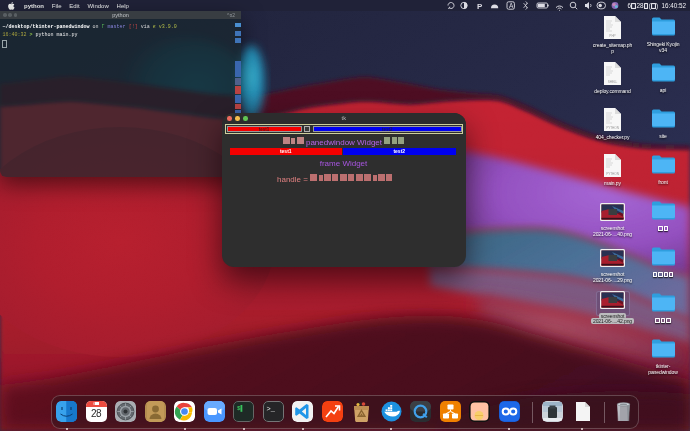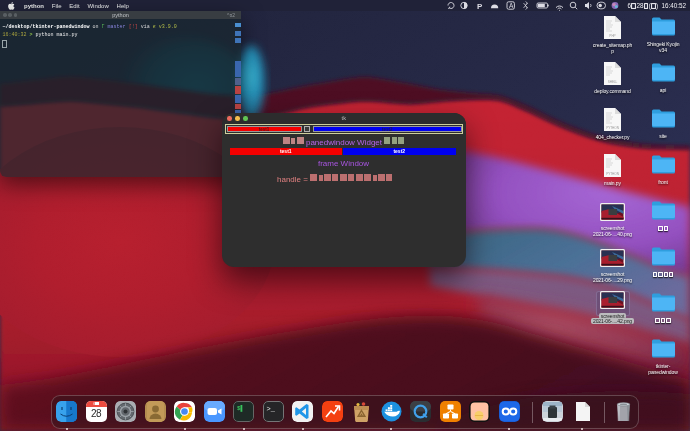--- a/index.html
+++ b/index.html
@@ -184,21 +184,21 @@
   <span class="tl" style="left:21px;background:#61c454"></span>
  </div>
  <div style="position:absolute;left:2.5px;top:11.2px;width:238.5px;height:10.5px;border:1px solid #cfcf9c;background:#2e2e2e">
    <div style="position:absolute;left:1px;top:1px;width:75px;height:6.5px;background:#f50000;border:0.5px solid #999;color:#5c1010;font-size:4.5px;text-align:center;line-height:6.5px;font-weight:bold">test1</div>
    <div style="position:absolute;left:78.5px;top:1px;width:6px;height:6.5px;background:#3a3a3a;border:0.5px solid #b0b0b0"></div>
    <div style="position:absolute;left:87.5px;top:1px;width:148.5px;height:6.5px;background:#0000f0;border:0.5px solid #999;color:#14145a;font-size:4.5px;text-align:center;line-height:6.5px;font-weight:bold">test2</div>
  </div>
  <div style="position:absolute;left:0;top:24.2px;width:243px;text-align:center;color:#b565e8;font-size:8px"><span class="sq" style="width:7px;height:7.5px;background:#cf8d8d;opacity:.9"></span><span class="sq" style="width:4px;height:6px;background:#cf8d8d;opacity:.9;margin-left:1.5px"></span><span class="sq" style="width:7px;height:7.5px;background:#cf8d8d;opacity:.9;margin-left:1.5px"></span> panedwindow Widget <span class="sq" style="width:6px;height:7.5px;background:#9fae8a;opacity:.9"></span><span class="sq" style="width:5px;height:7.5px;background:#9fae8a;opacity:.9;margin-left:1.5px"></span><span class="sq" style="width:6px;height:7.5px;background:#9fae8a;opacity:.9;margin-left:1.5px"></span></div>
  <div style="position:absolute;left:7.5px;top:35px;width:112.5px;height:7px;background:#f50000;color:#fff;font-size:5px;font-weight:bold;text-align:center;line-height:7px">test1</div>
  <div style="position:absolute;left:121px;top:35px;width:112.5px;height:7px;background:#0000f0;color:#fff;font-size:5px;font-weight:bold;text-align:center;line-height:7px">test2</div>
- <div style="position:absolute;left:0;top:46.5px;width:243px;text-align:center;color:#a855e0;font-size:8px">frame Window</div>
+ <div style="position:absolute;left:0;top:46.5px;width:243px;text-align:center;color:#a855e0;font-size:8px">frame Widget</div>
  <div style="position:absolute;left:55px;top:61px;color:#e08080;font-size:8px">handle = <span class="sq" style="width:7px;height:7.5px;background:#e08080;opacity:.8"></span><span class="sq" style="width:4px;height:6px;background:#e08080;opacity:.8;margin-left:1.5px"></span><span class="sq" style="width:6.5px;height:7.5px;background:#e08080;opacity:.8;margin-left:1.5px"></span><span class="sq" style="width:6px;height:7px;background:#e08080;opacity:.8;margin-left:1.5px"></span><span class="sq" style="width:7px;height:7.5px;background:#e08080;opacity:.8;margin-left:1.5px"></span><span class="sq" style="width:6px;height:7px;background:#e08080;opacity:.8;margin-left:1.5px"></span><span class="sq" style="width:7px;height:7.5px;background:#e08080;opacity:.8;margin-left:1.5px"></span><span class="sq" style="width:7px;height:7.5px;background:#e08080;opacity:.8;margin-left:1.5px"></span><span class="sq" style="width:4px;height:6px;background:#e08080;opacity:.8;margin-left:1.5px"></span><span class="sq" style="width:6.5px;height:7px;background:#e08080;opacity:.8;margin-left:1.5px"></span><span class="sq" style="width:6px;height:7px;background:#e08080;opacity:.8;margin-left:1.5px"></span></div>
 </div>
 
 <div id="icons">
 
 <div class="dico" style="left:581.5px;top:15px">
  <svg width="19" height="25" viewBox="0 0 19 25">
         <path d="M1,1 h11 l6,6 v17 h-17 Z" fill="#f7f7f7"></path>
         <path d="M12,1 l6,6 h-6 Z" fill="#dcdcdc"></path>
         <g stroke="#c9c9c9" stroke-width="0.7">

